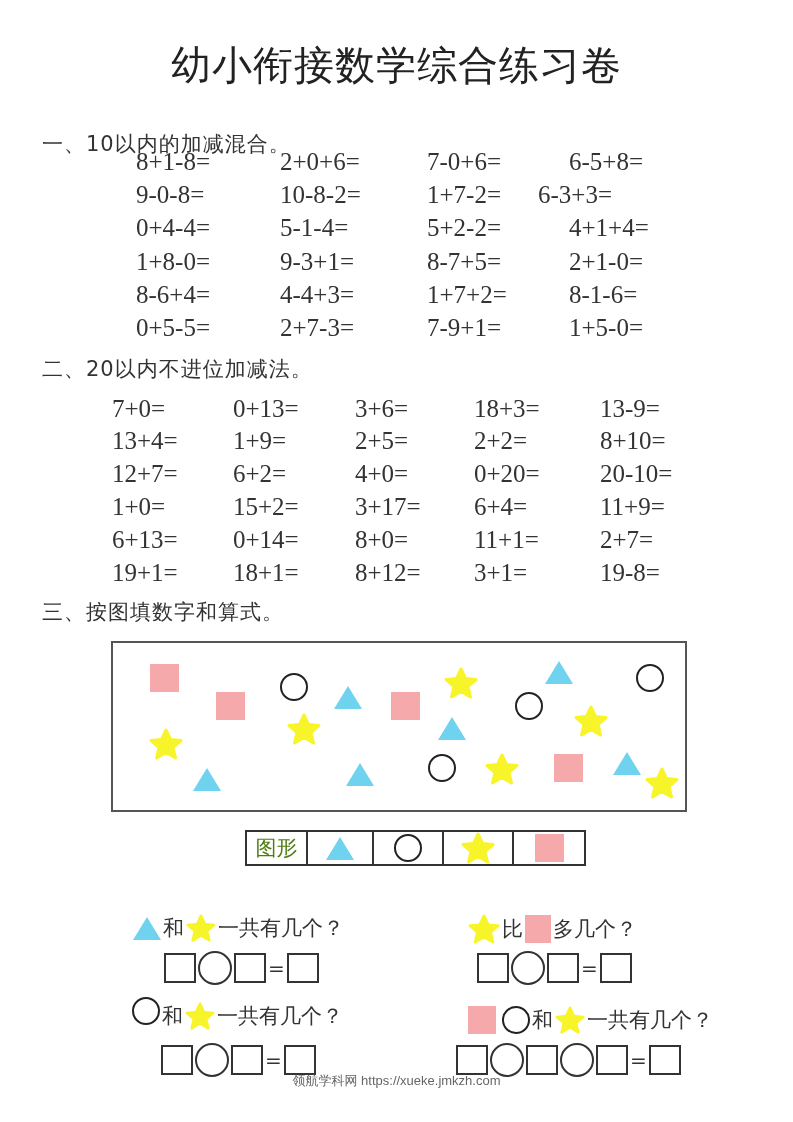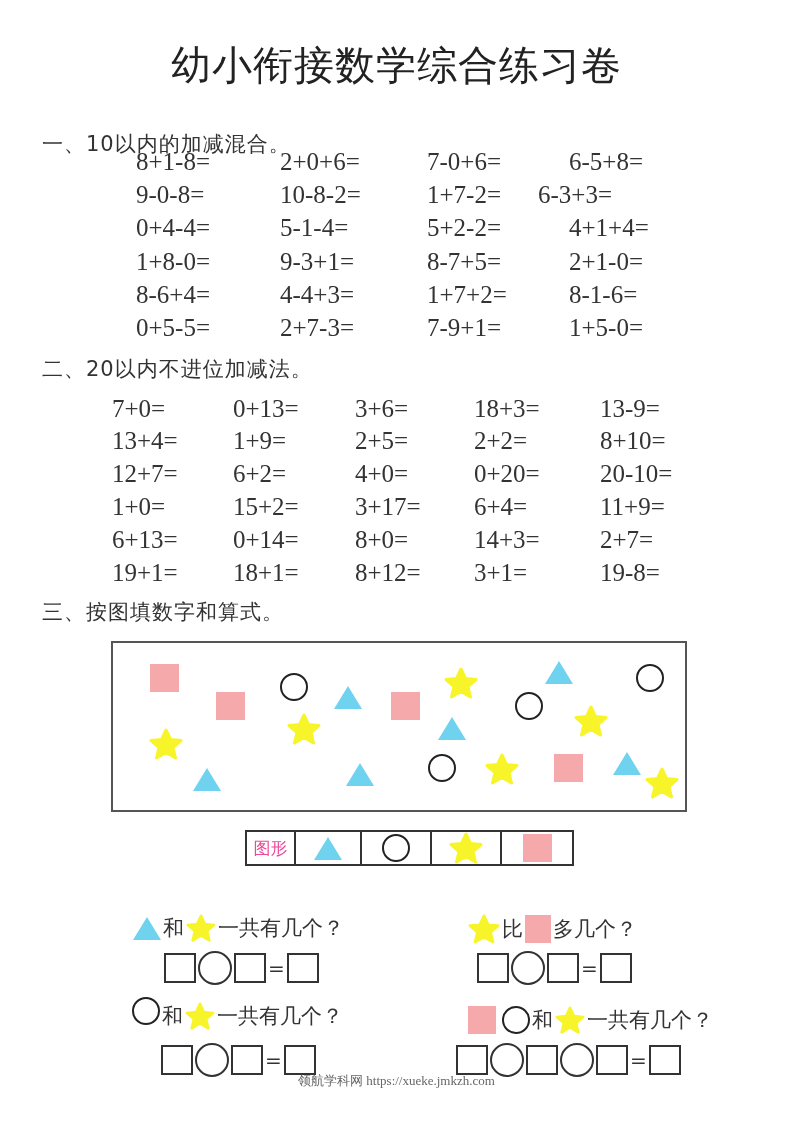--- a/index.html
+++ b/index.html
@@ -17,32 +17,32 @@
 
     .shapes-box { position: absolute; left: 111px; top: 641px; width: 576px; height: 171px; border: 2px solid #555; }
     .shape { position: absolute; }
     .sq { width: 29px; height: 28px; background: #f6a9ab; }
     .ci { width: 28px; height: 28px; border: 2px solid #222; border-radius: 50%; background: #fff; }
     .tri { width: 0; height: 0; border-left: 14px solid transparent; border-right: 14px solid transparent; border-bottom: 23px solid #6fd3ef; }
     .star { width: 34px; height: 32px; }
 
     .count-table { position: absolute; left: 245px; top: 830px; border-collapse: collapse; }
     .count-table td { border: 2px solid #333; height: 31px; text-align: center; vertical-align: middle; position: relative; }
-    .count-table .label-cell { width: 49px; font-family: "DejaVu Sans", sans-serif; font-size: 17px; color: #ec4899; }
+    .count-table .label-cell { width: 61px; font-family: "DejaVu Sans", sans-serif; font-size: 21px; color: #4d7c0f; }
     .count-table .col1 { width: 66px; } .count-table .col2 { width: 70px; } .count-table .col3 { width: 70px; } .count-table .col4 { width: 72px; }
 
     .question { position: absolute; font-family: "DejaVu Sans", sans-serif; font-size: 21px; color: #333; white-space: nowrap; display: flex; align-items: center; }
     .question .q-text { margin: 0 2px; }
     .eqline { position: absolute; display: flex; align-items: center; }
     .box { width: 32px; height: 30px; border: 2px solid #333; background: #fff; }
     .circ { width: 34px; height: 34px; border: 2px solid #333; border-radius: 50%; margin: 0 2px; }
     .eq { font-family: "DejaVu Sans", sans-serif; font-size: 20px; margin: 0 2px; color: #333; }
 
     .watermark { position: absolute; top: 1072px; left: 0; width: 793px; text-align: center;
-      font-family: Liberation Serif, serif; font-size: 13px; color: #666; }
+      font-family: Liberation Sans, sans-serif; font-size: 13px; color: #666; }
   </style>
 </head>
 <body>
 
 <svg width="0" height="0" style="position:absolute">
   <defs>
     <symbol id="starsym" viewBox="0 0 34 32">
       <path d="M17 2 L21.5 11.5 L32 12.5 L24 19.5 L26.5 30 L17 24.5 L7.5 30 L10 19.5 L2 12.5 L12.5 11.5 Z" fill="#f7f52a" stroke="#f7f52a" stroke-width="3" stroke-linejoin="round"></path>
     </symbol>
   </defs>
@@ -107,21 +107,21 @@
 
   <div class="cell" style="left:112px;top:493px">1+0=</div>
   <div class="cell" style="left:233px;top:493px">15+2=</div>
   <div class="cell" style="left:355px;top:493px">3+17=</div>
   <div class="cell" style="left:474px;top:493px">6+4=</div>
   <div class="cell" style="left:600px;top:493px">11+9=</div>
 
   <div class="cell" style="left:112px;top:526px">6+13=</div>
   <div class="cell" style="left:233px;top:526px">0+14=</div>
   <div class="cell" style="left:355px;top:526px">8+0=</div>
-  <div class="cell" style="left:474px;top:526px">14+3=</div>
+  <div class="cell" style="left:474px;top:526px">11+1=</div>
   <div class="cell" style="left:600px;top:526px">2+7=</div>
 
   <div class="cell" style="left:112px;top:559px">19+1=</div>
   <div class="cell" style="left:233px;top:559px">18+1=</div>
   <div class="cell" style="left:355px;top:559px">8+12=</div>
   <div class="cell" style="left:474px;top:559px">3+1=</div>
   <div class="cell" style="left:600px;top:559px">19-8=</div>
 </div>
 
 <div class="section-heading" style="top:598px;">三、按图填数字和算式。</div>

